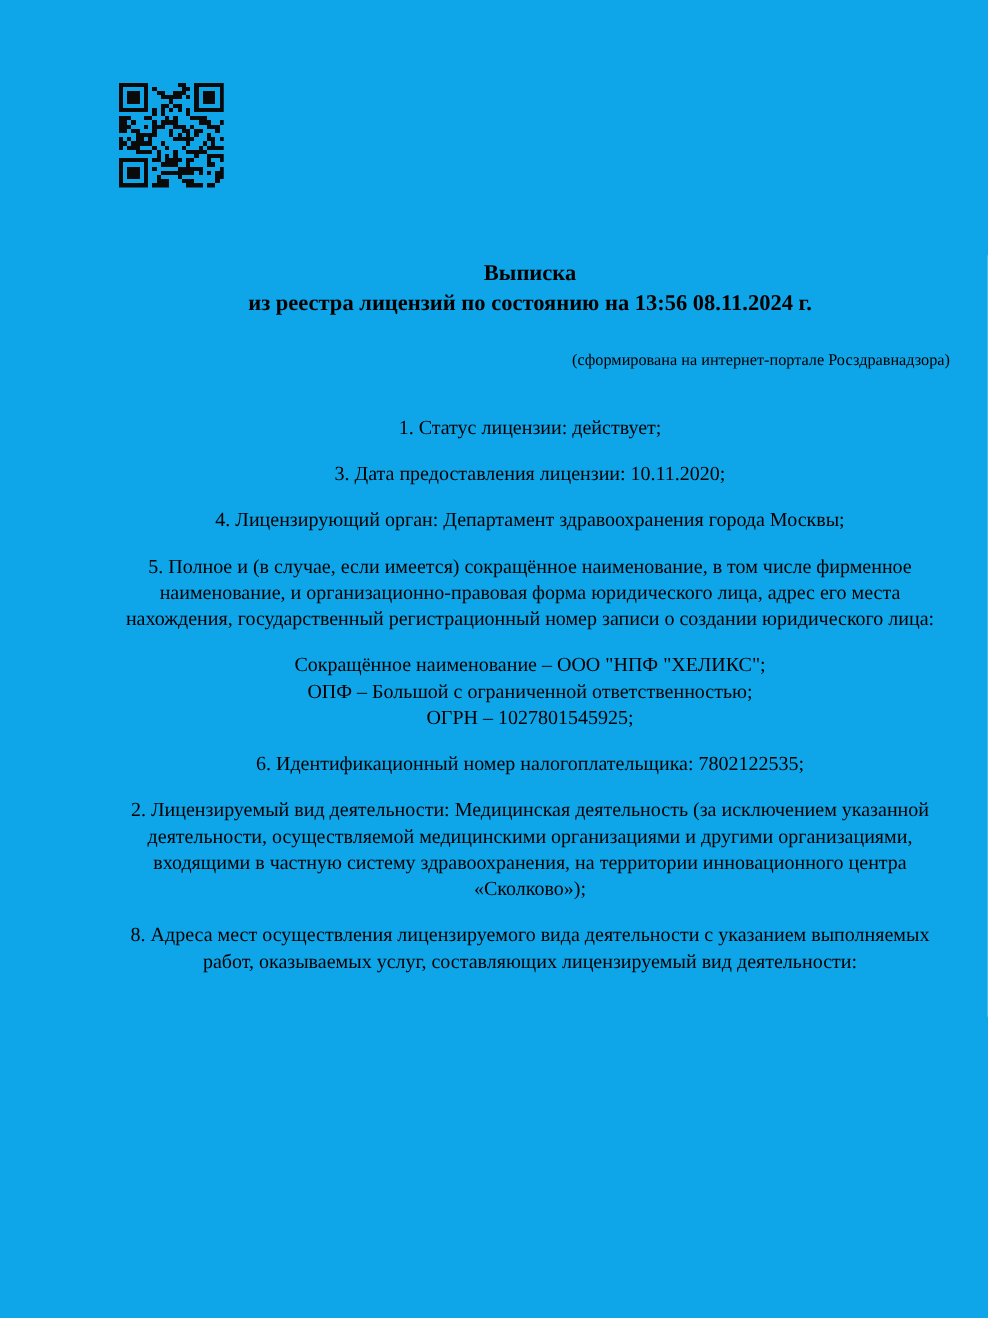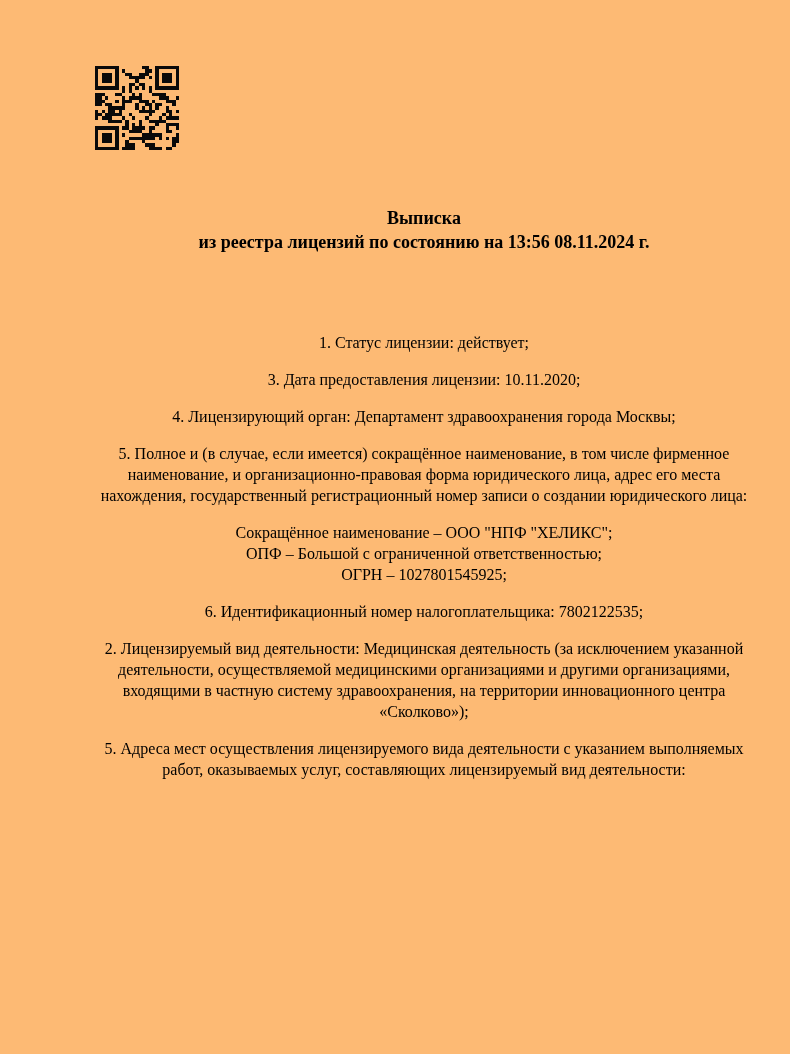--- a/index.html
+++ b/index.html
@@ -1,20 +1,20 @@
 <!DOCTYPE html>
 <html><head>
 <meta charset="utf-8">
 <style>
   html, body { margin: 0; padding: 0; }
   .page {
     position: relative;
     width: 790px;
     height: 1054px;
-    background: #fdba74;
+    background: #0ea5e9;
     color: #000000;
     font-family: "Liberation Serif", "DejaVu Serif", serif;
     overflow: hidden;
   }
   .qr {
     position: absolute;
     left: 95px;
     top: 66px;
     width: 84px;
     height: 84px;
@@ -359,29 +359,30 @@
       <rect x="63.84" y="80.64" width="3.36" height="3.36"></rect>
       <rect x="70.56" y="80.64" width="3.36" height="3.36"></rect>
       <rect x="73.92" y="80.64" width="3.36" height="3.36"></rect>
     </svg>
 
   <div class="title-block">
     <div>Выписка</div>
     <div>из реестра лицензий по состоянию на 13:56 08.11.2024 г.</div>
   </div>
 
+  <div class="subtitle">(сформирована на интернет-портале Росздравнадзора)</div>
 
   <div class="content">
     <p>1. Статус лицензии: действует;</p>
     <p>3. Дата предоставления лицензии: 10.11.2020;</p>
     <p>4. Лицензирующий орган: Департамент здравоохранения города Москвы;</p>
     <p>5. Полное и (в случае, если имеется) сокращённое наименование, в том числе фирменное наименование, и организационно-правовая форма юридического лица, адрес его места нахождения, государственный регистрационный номер записи о создании юридического лица:</p>
     <div class="block">
       <div>Сокращённое наименование – ООО "НПФ "ХЕЛИКС";</div>
       <div>ОПФ – Большой с ограниченной ответственностью;</div>
       <div>ОГРН – 1027801545925;</div>
     </div>
     <p>6. Идентификационный номер налогоплательщика: 7802122535;</p>
     <p>2. Лицензируемый вид деятельности: Медицинская деятельность (за исключением указанной деятельности, осуществляемой медицинскими организациями и другими организациями, входящими в частную систему здравоохранения, на территории инновационного центра «Сколково»);</p>
-    <p>5. Адреса мест осуществления лицензируемого вида деятельности с указанием выполняемых работ, оказываемых услуг, составляющих лицензируемый вид деятельности:</p>
+    <p>8. Адреса мест осуществления лицензируемого вида деятельности с указанием выполняемых работ, оказываемых услуг, составляющих лицензируемый вид деятельности:</p>
   </div>
 
 </div>
 
 </body></html>

